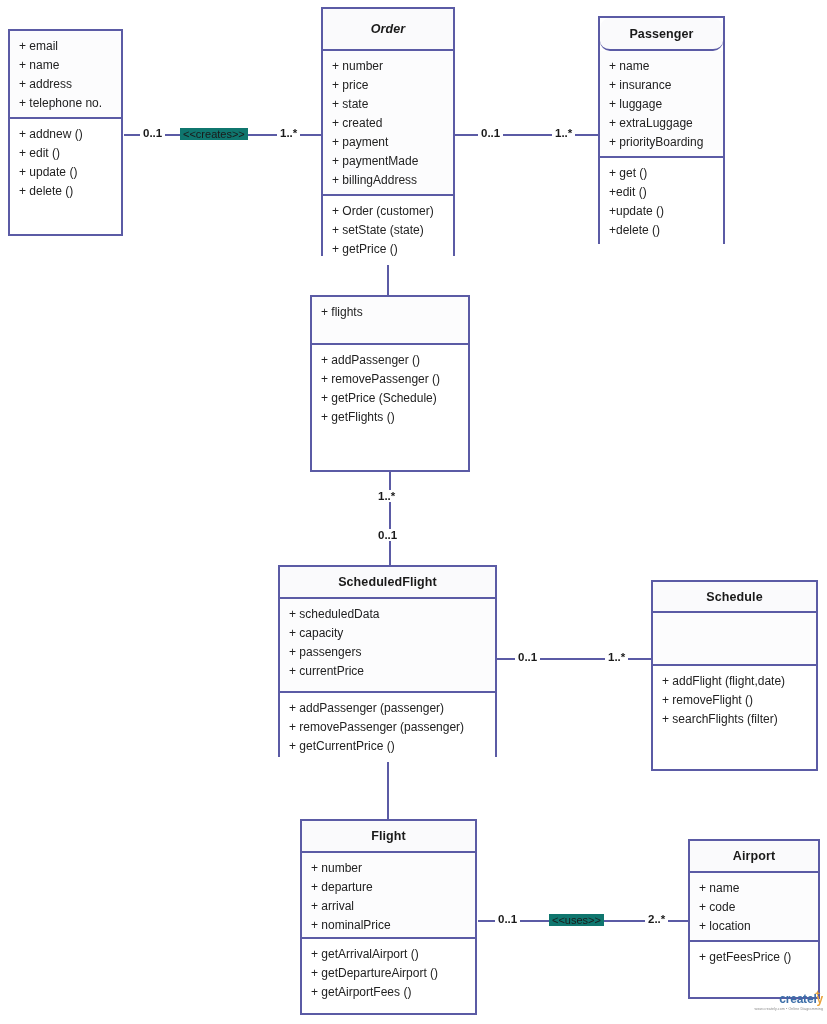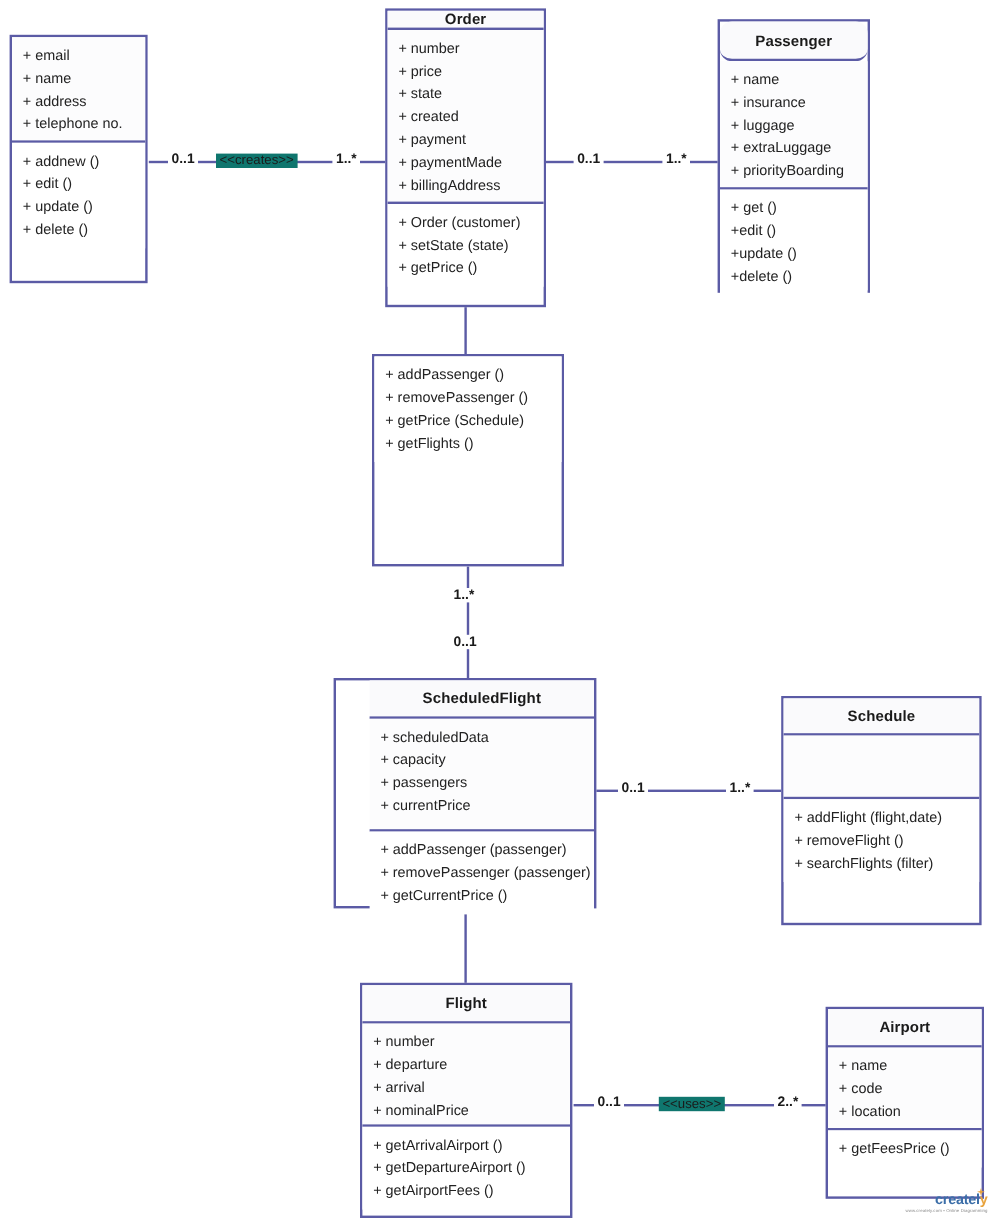--- a/index.html
+++ b/index.html
@@ -166,21 +166,21 @@
     </div>
     <div class="uml-ops">
       <div class="uml-row">+ addnew ()</div>
       <div class="uml-row">+ edit ()</div>
       <div class="uml-row">+ update ()</div>
       <div class="uml-row">+ delete ()</div>
     </div>
   </div>
 
   <div class="uml-class" style="left:321px; top:7px; width:134px; height:249px;">
-    <div class="uml-title" style="height:16px;">Order</div>
+    <div class="uml-title" style="height:42px;font-style:italic;">Order</div>
     <div class="uml-attrs" style="height:145px;">
       <div class="uml-row">+ number</div>
       <div class="uml-row">+ price</div>
       <div class="uml-row">+ state</div>
       <div class="uml-row">+ created</div>
       <div class="uml-row">+ payment</div>
       <div class="uml-row">+ paymentMade</div>
       <div class="uml-row">+ billingAddress</div>
     </div>
     <div class="uml-ops">
@@ -201,29 +201,32 @@
     </div>
     <div class="uml-ops">
       <div class="uml-row">+ get ()</div>
       <div class="uml-row">+edit ()</div>
       <div class="uml-row">+update ()</div>
       <div class="uml-row">+delete ()</div>
     </div>
   </div>
 
   <div class="uml-class" style="left:310px; top:295px; width:160px; height:177px;">
+    <div class="uml-attrs" style="height:48px;">
+      <div class="uml-row">+ flights</div>
+    </div>
     <div class="uml-ops">
       <div class="uml-row">+ addPassenger ()</div>
       <div class="uml-row">+ removePassenger ()</div>
       <div class="uml-row">+ getPrice (Schedule)</div>
       <div class="uml-row">+ getFlights ()</div>
     </div>
   </div>
 
-  <div class="uml-class" style="left:278px; top:565px; width:219px; height:192px;padding-left:28px;">
+  <div class="uml-class" style="left:278px; top:565px; width:219px; height:192px;">
     <div class="uml-title" style="height:32px;">ScheduledFlight</div>
     <div class="uml-attrs" style="height:94px;">
       <div class="uml-row">+ scheduledData</div>
       <div class="uml-row">+ capacity</div>
       <div class="uml-row">+ passengers</div>
       <div class="uml-row">+ currentPrice</div>
     </div>
     <div class="uml-ops">
       <div class="uml-row">+ addPassenger (passenger)</div>
       <div class="uml-row">+ removePassenger (passenger)</div>

